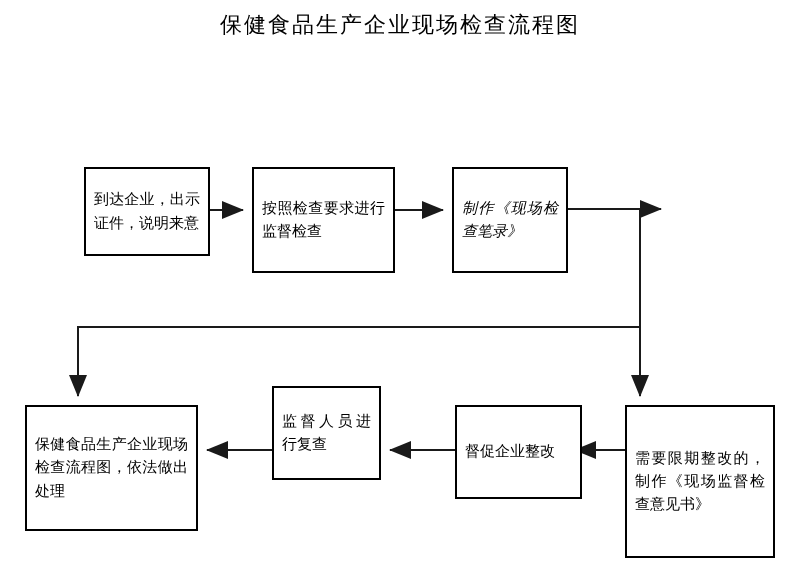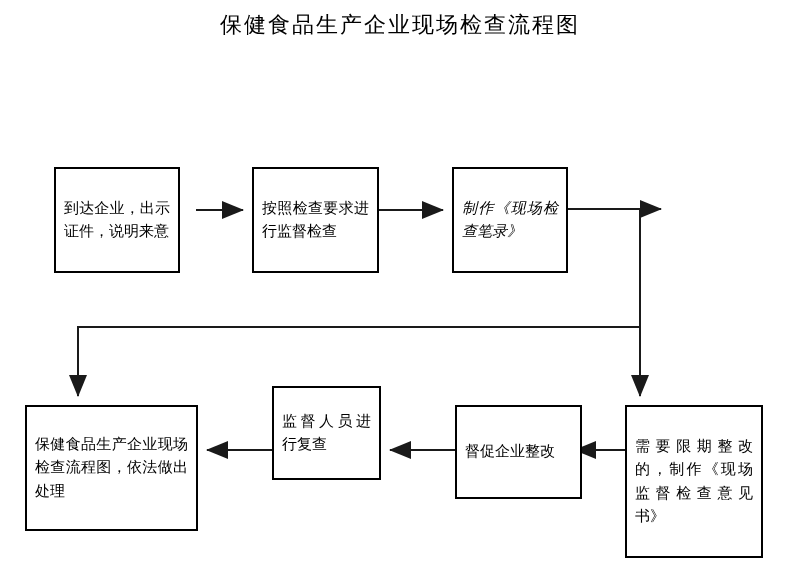--- a/index.html
+++ b/index.html
@@ -44,28 +44,28 @@
   .node .txt {
     display: block;
     width: 100%;
     padding: 0 8px;
     box-sizing: border-box;
     text-align: justify;
     text-align-last: left;
     word-break: break-all;
   }
   
-  #node-arrive      { left: 54px;  top: 167px; width: 126px; height: 106px; }
-  #node-inspect     { left: 252px; top: 167px; width: 127px; height: 106px; }
+  #node-arrive      { left: 84px;  top: 167px; width: 126px; height: 89px; }
+  #node-inspect     { left: 252px; top: 167px; width: 143px; height: 106px; }
   #node-record      { left: 452px; top: 167px; width: 116px; height: 106px; font-style: italic; }
   #node-onsite-fix  { left: 670px; top: 155px; width: 101px; height: 134px; }
   #node-illegal     { left: 25px;  top: 405px; width: 173px; height: 126px; }
   #node-recheck     { left: 272px; top: 386px; width: 109px; height: 94px;  }
   #node-urge        { left: 455px; top: 405px; width: 127px; height: 94px;  }
-  #node-deadline    { left: 625px; top: 405px; width: 138px; height: 153px; justify-content: center; }
+  #node-deadline    { left: 625px; top: 405px; width: 150px; height: 153px; justify-content: center; }
 
   #node-onsite-fix .txt,
   #node-recheck .txt,
   #node-urge .txt { font-size: 15px; }
 
   #connectors {
     position: absolute;
     left: 0;
     top: 0;
     width: 800px;

